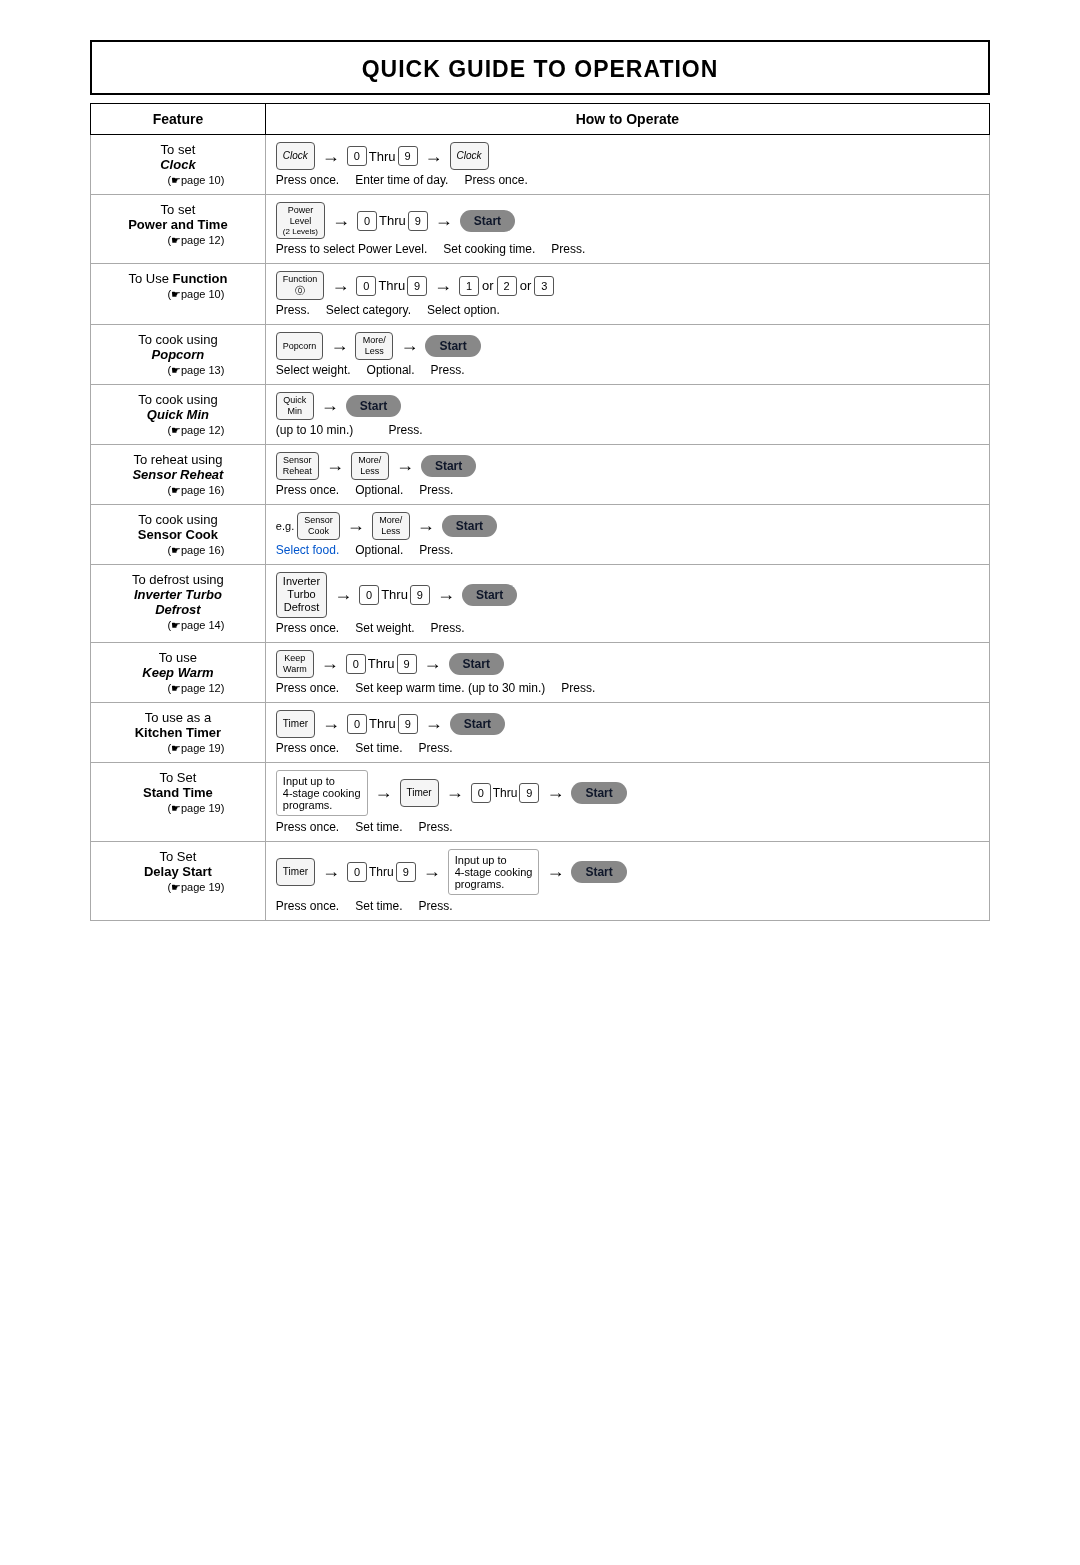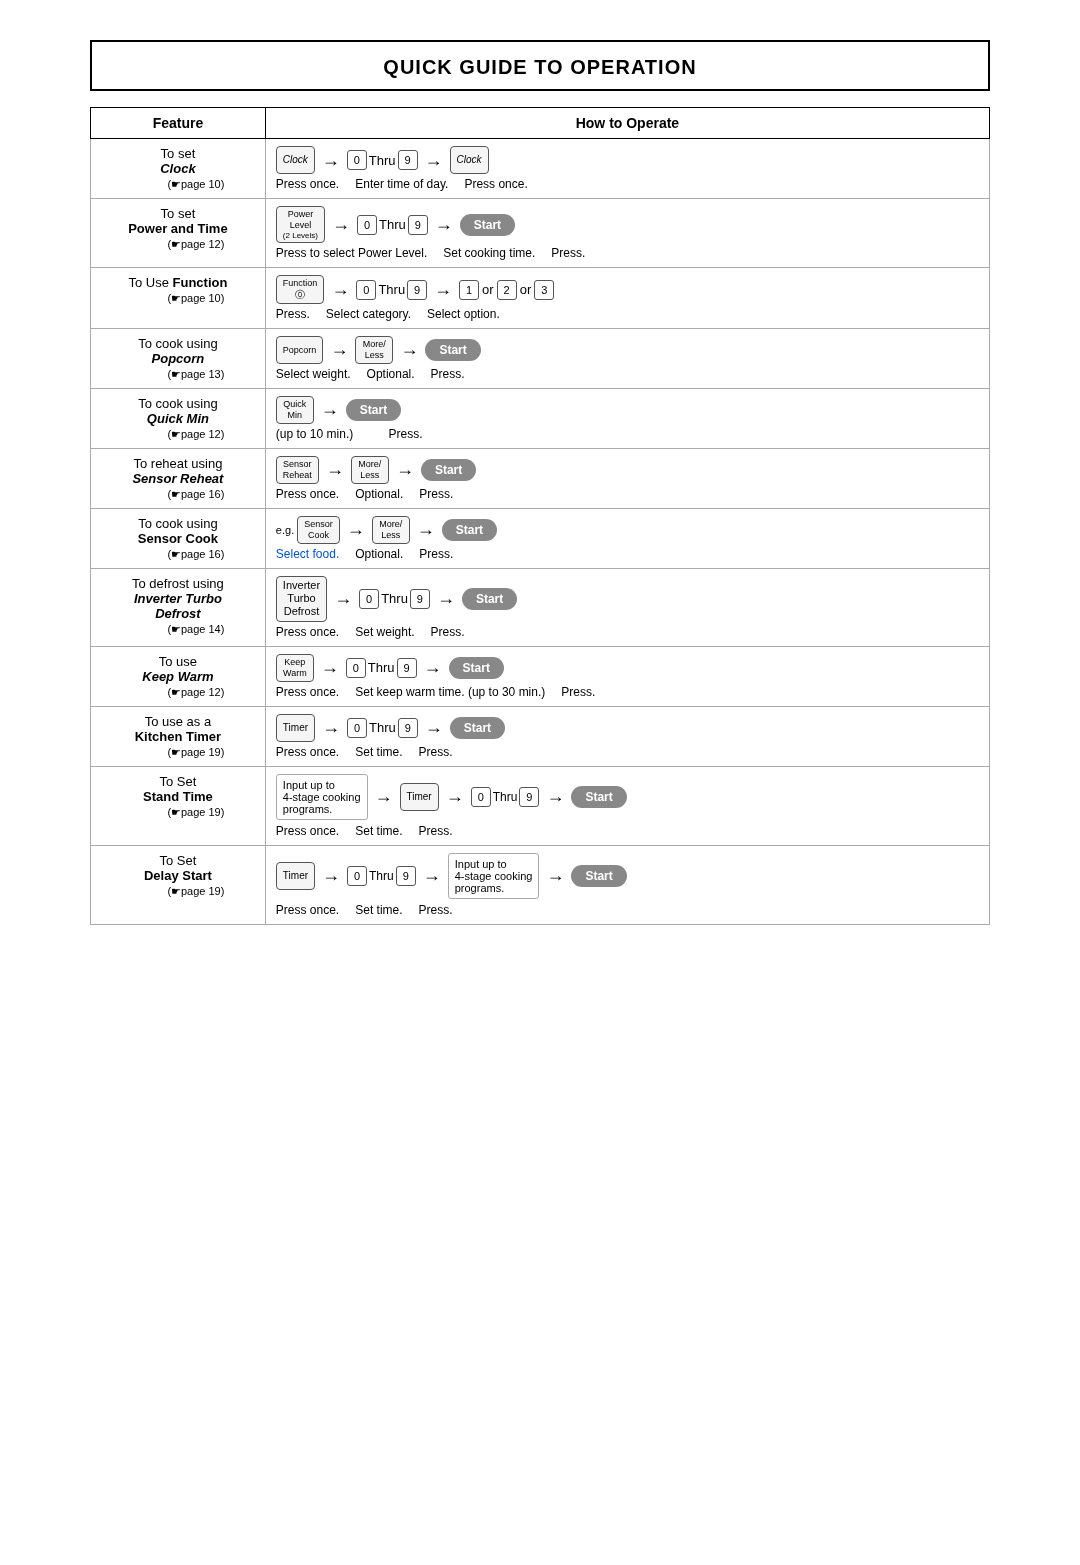--- a/index.html
+++ b/index.html
@@ -12,26 +12,26 @@
       align-items: flex-start;
       min-height: 1565px;
       padding: 40px 20px;
     }
     .page {
       width: 900px;
       background: #fff;
     }
     .main-title {
       text-align: center;
-      font-size: 20px;
+      font-size: 23px;
       font-weight: bold;
       letter-spacing: 1px;
       border: 2px solid #000;
       padding: 14px 0 10px 0;
-      margin-bottom: 16px;
+      margin-bottom: 8px;
     }
     table.guide-table {
       width: 100%;
       border-collapse: collapse;
       border: 1.5px solid #000;
     }
     table.guide-table th, table.guide-table td {
       border: 1px solid #aaa;
       padding: 7px 10px;
       vertical-align: top;
@@ -64,21 +64,21 @@
       background: #f5f5f5;
       text-align: center;
       line-height: 1.2;
       vertical-align: middle;
     }
     .btn-start {
       display: inline-flex;
       align-items: center;
       justify-content: center;
       background: #888;
-      color: #ffffff;
+      color: #0f172a;
       border-radius: 14px;
       padding: 4px 14px;
       font-size: 12px;
       font-weight: bold;
       min-width: 50px;
       vertical-align: middle;
     }
     .num-box {
       display: inline-flex;
       align-items: center;

